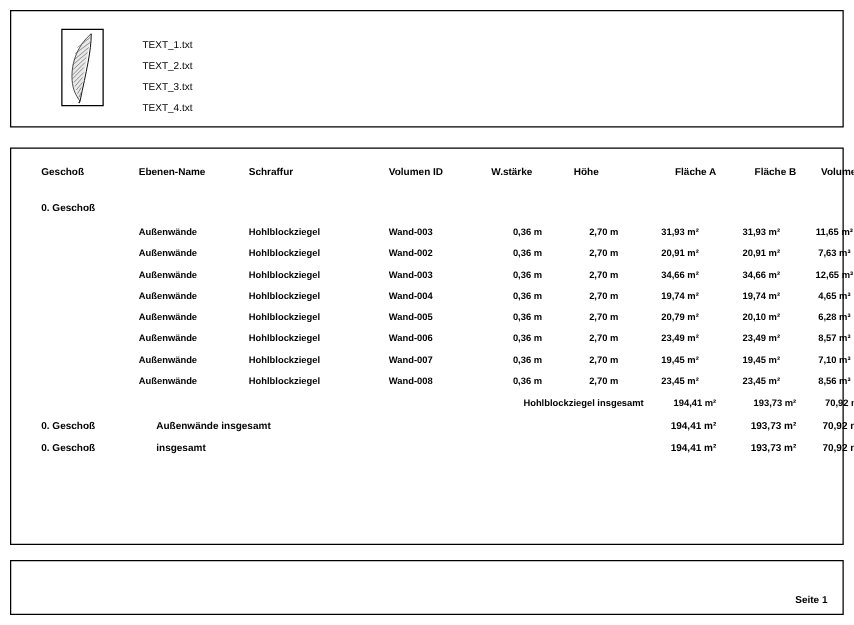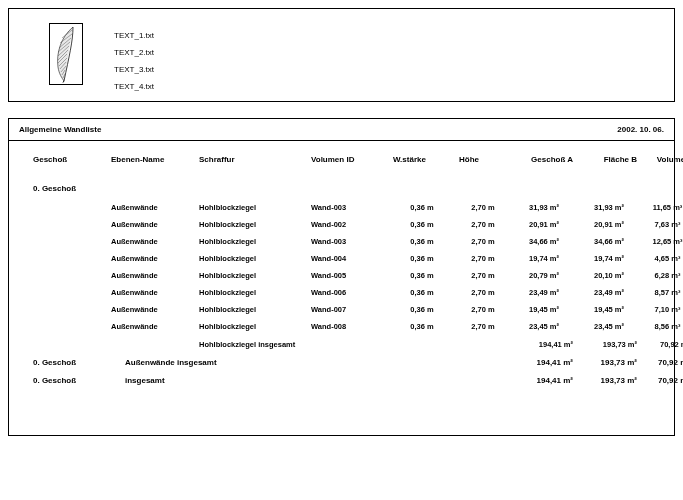--- a/index.html
+++ b/index.html
@@ -146,20 +146,21 @@
   }
 
   .sub-row td {
     height: 18px;
     font-size: 7.5px;
     font-weight: bold;
     border-top: 1px solid #000000;
     border-right: 1px solid #000000;
     padding-left: 6px;
     white-space: nowrap;
+    text-align: right;
   }
   .sub-row td:last-child { border-right: 0; }
   .sub-row td.num {
     text-align: right;
     padding-left: 0;
     padding-right: 8px;
   }
   .sub-row td.noborder-r { border-right: 0; }
 
   .total-row td {
@@ -230,24 +231,20 @@
     <div class="text-list">
       <div>TEXT_1.txt</div>
       <div>TEXT_2.txt</div>
       <div>TEXT_3.txt</div>
       <div>TEXT_4.txt</div>
     </div>
   </div>
 
   <div class="report-box">
 
-    <div class="report-title-row">
-      <div class="report-title">Allgemeine Wandliste</div>
-      <div class="report-date">2002. 10. 06.</div>
-    </div>
 
     <table class="report">
       <colgroup>
         <col style="width:78px">
         <col style="width:88px">
         <col style="width:112px">
         <col style="width:82px">
         <col style="width:66px">
         <col style="width:56px">
         <col style="width:66px">
@@ -256,21 +253,21 @@
       </colgroup>
 
       <tbody>
           <tr class="hdr-row">
         <td>Geschoß</td>
         <td>Ebenen-Name</td>
         <td>Schraffur</td>
         <td>Volumen ID</td>
         <td>W.stärke</td>
         <td>Höhe</td>
-        <td class="num">Geschoß A</td>
+        <td class="num">Fläche A</td>
         <td class="num">Fläche B</td>
         <td class="num">Volumen</td>
       </tr>
 
       <tr class="group-row">
         <td>0. Geschoß</td>
         <td></td>
         <td></td>
         <td></td>
         <td></td>
@@ -398,14 +395,17 @@
         <td colspan="5" class="indent-1">insgesamt</td>
         <td class="num">194,41 m²</td>
         <td class="num">193,73 m²</td>
         <td class="num">70,92 m³</td>
       </tr>
 
     </tbody>
       </table>
   </div>
 
+  <div class="footer-box">
+    <div class="page-label">Seite   1</div>
+  </div>
 
 </div>
 
 </body></html>

